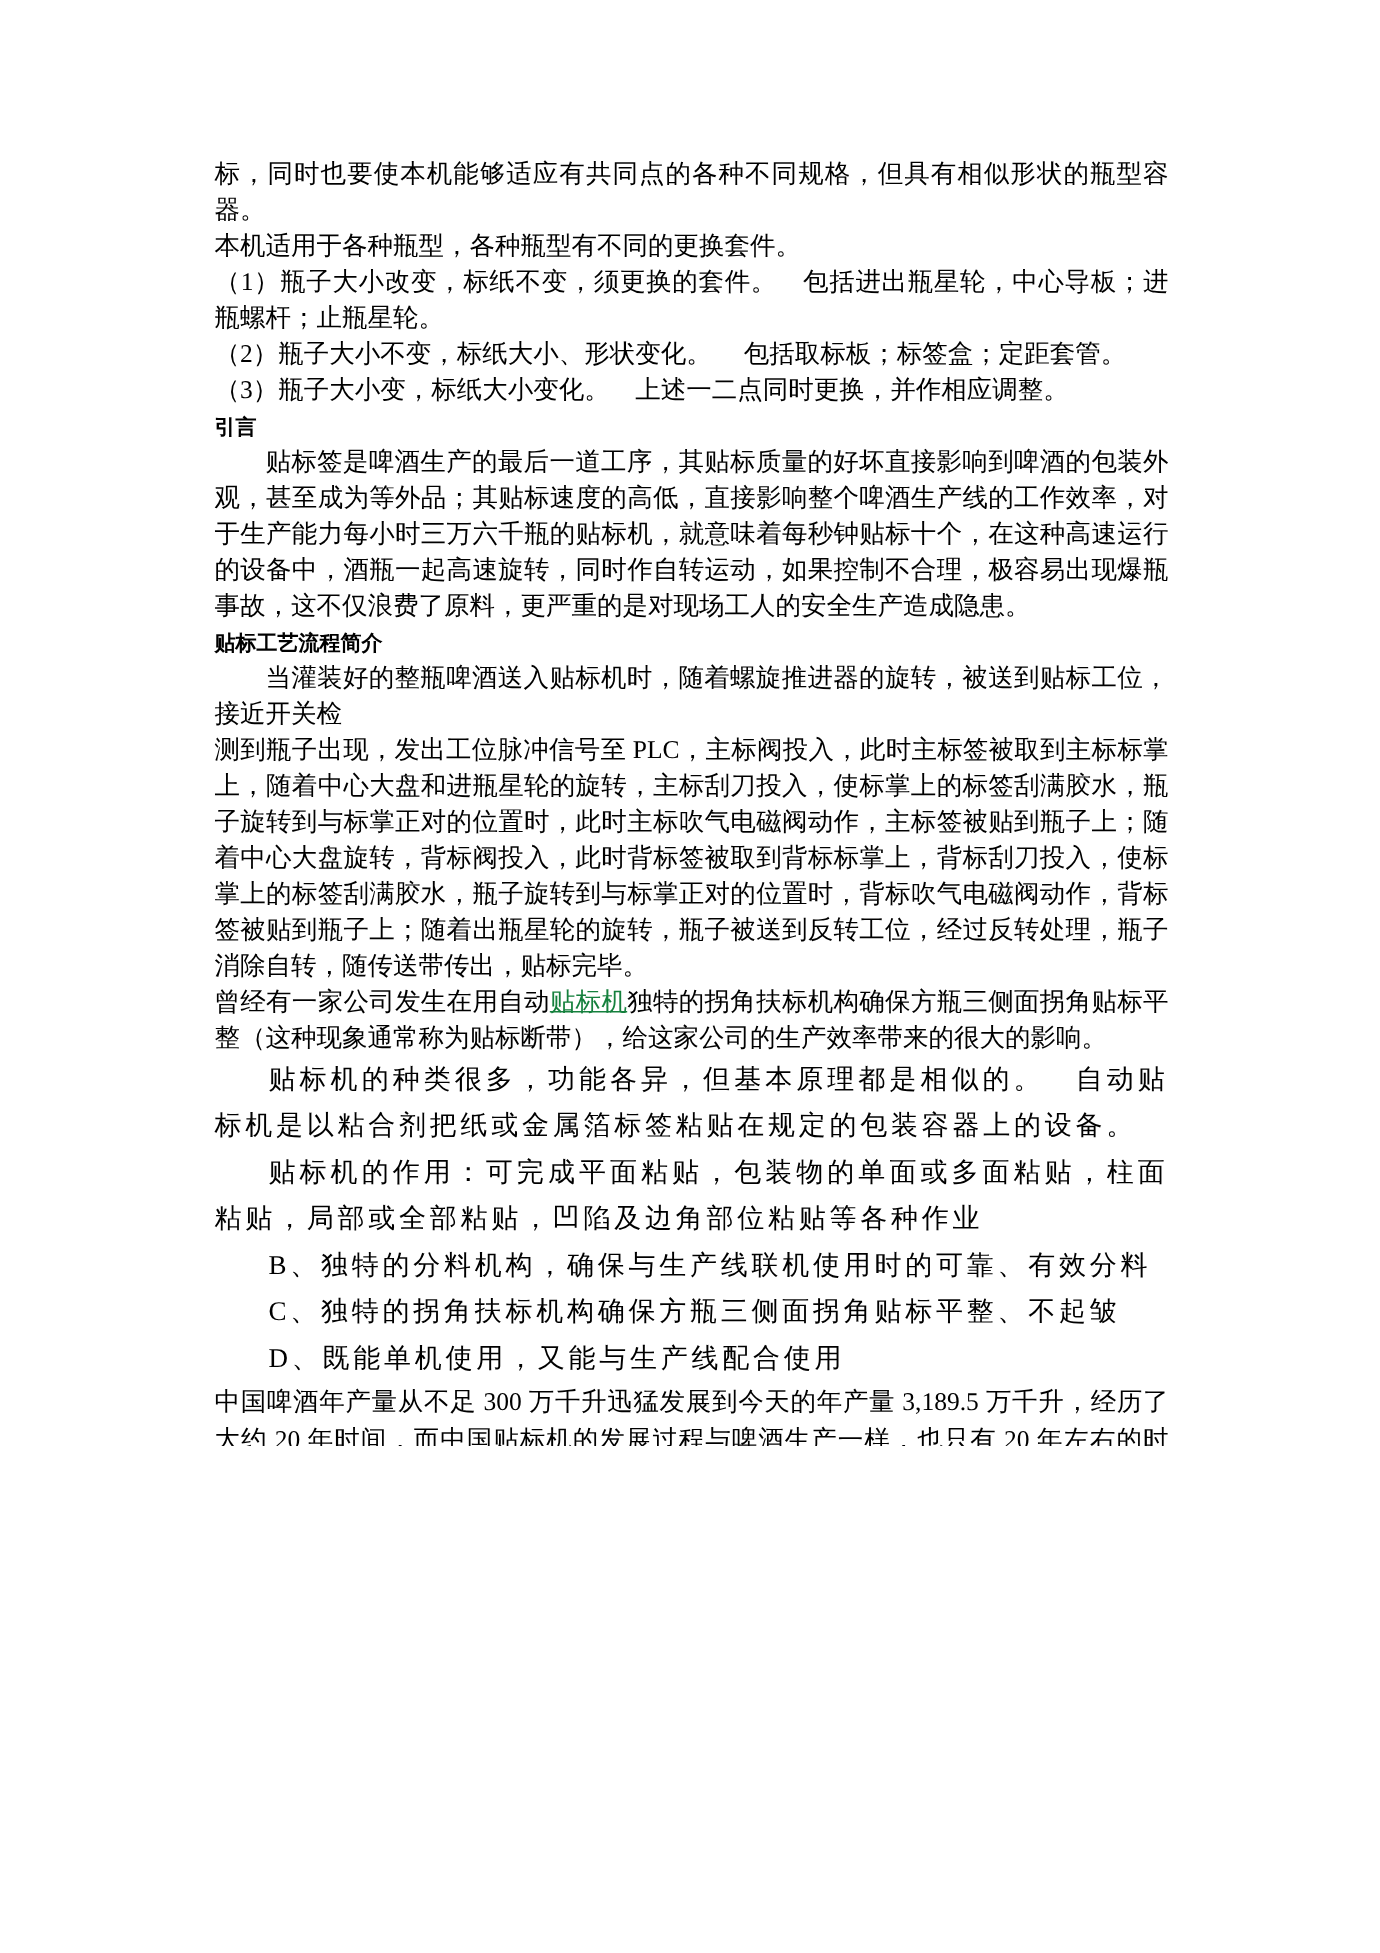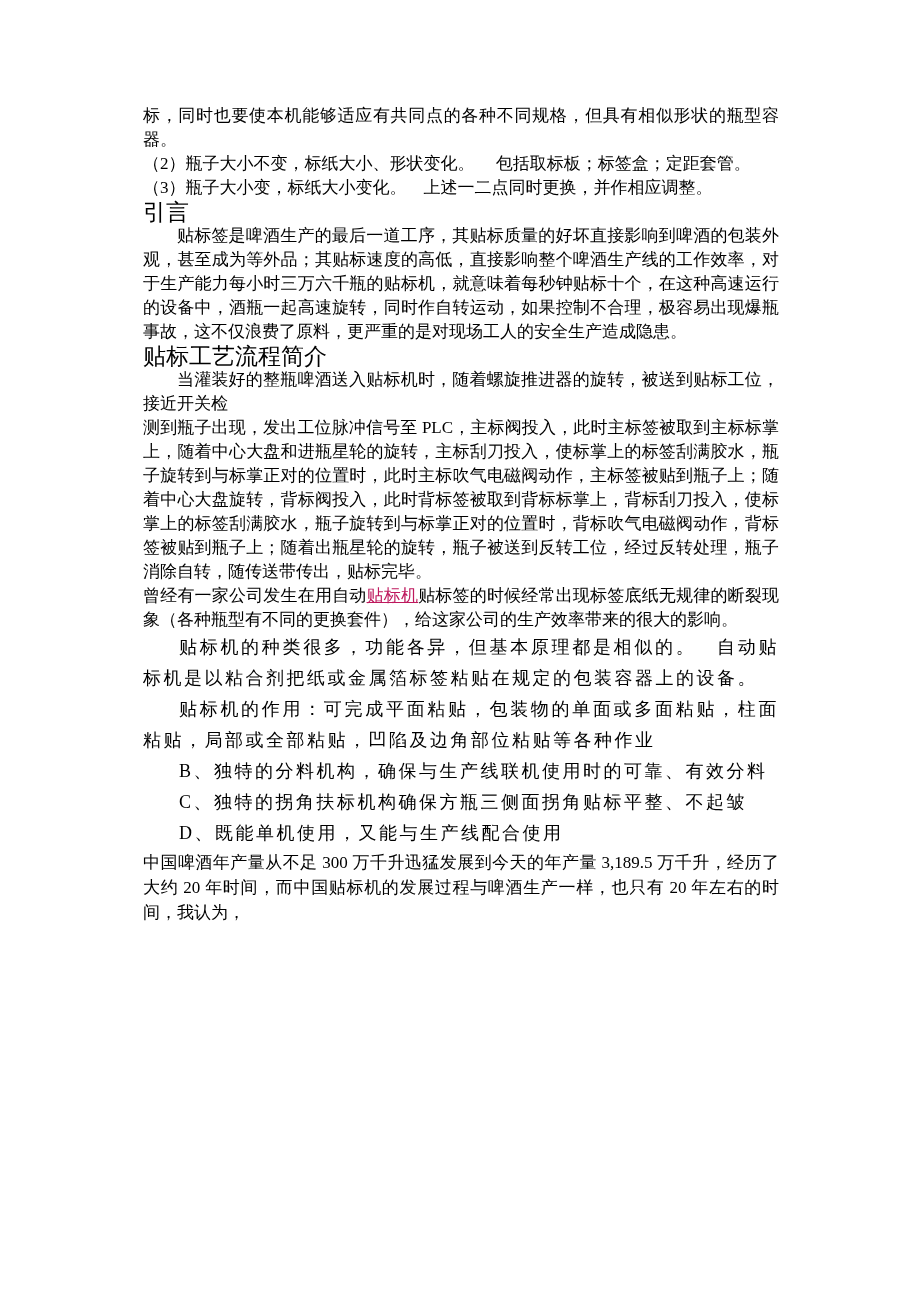--- a/index.html
+++ b/index.html
@@ -29,22 +29,22 @@
   }
   .sec-top p, .sec-mid p {
     margin: 0;
     padding: 0;
   }
   .ind {
     text-indent: 2em;
   }
   .h-inline {
     font-family: "Liberation Sans", "DejaVu Sans", sans-serif;
-    font-weight: normal;
-    font-size: 23px;
+    font-weight: bold;
+    font-size: 14px;
     line-height: 24px;
     margin: 0;
   }
   .h-xulun {
     font-family: "Liberation Sans", "DejaVu Sans", sans-serif;
     font-weight: bold;
     font-size: 23px;
     line-height: 28px;
     margin: 38px 0 0 110px;
   }
@@ -54,44 +54,46 @@
     letter-spacing: 2.5px;
     text-align: justify;
   }
   .closing {
     margin: 1px 0 0 0;
     font-size: 17px;
     line-height: 25px;
     text-align: justify;
   }
   .doclink {
-    color: #be185d;
+    color: #15803d;
     text-decoration: underline;
     cursor: pointer;
   }
 </style>
 </head>
 <body>
 
 <div class="page">
   <div class="content">
 
     <div class="sec-top">
       <p>标，同时也要使本机能够适应有共同点的各种不同规格，但具有相似形状的瓶型容器。</p>
+      <p>本机适用于各种瓶型，各种瓶型有不同的更换套件。</p>
+      <p>（1）瓶子大小改变，标纸不变，须更换的套件。　包括进出瓶星轮，中心导板；进瓶螺杆；止瓶星轮。</p>
       <p>（2）瓶子大小不变，标纸大小、形状变化。　 包括取标板；标签盒；定距套管。</p>
       <p>（3）瓶子大小变，标纸大小变化。　上述一二点同时更换，并作相应调整。</p>
 
       <p class="h-inline">引言</p>
       <p class="ind">贴标签是啤酒生产的最后一道工序，其贴标质量的好坏直接影响到啤酒的包装外观，甚至成为等外品；其贴标速度的高低，直接影响整个啤酒生产线的工作效率，对于生产能力每小时三万六千瓶的贴标机，就意味着每秒钟贴标十个，在这种高速运行的设备中，酒瓶一起高速旋转，同时作自转运动，如果控制不合理，极容易出现爆瓶事故，这不仅浪费了原料，更严重的是对现场工人的安全生产造成隐患。</p>
 
       <p class="h-inline">贴标工艺流程简介</p>
       <p class="ind">当灌装好的整瓶啤酒送入贴标机时，随着螺旋推进器的旋转，被送到贴标工位，接近开关检</p>
       <p>测到瓶子出现，发出工位脉冲信号至 PLC，主标阀投入，此时主标签被取到主标标掌上，随着中心大盘和进瓶星轮的旋转，主标刮刀投入，使标掌上的标签刮满胶水，瓶子旋转到与标掌正对的位置时，此时主标吹气电磁阀动作，主标签被贴到瓶子上；随着中心大盘旋转，背标阀投入，此时背标签被取到背标标掌上，背标刮刀投入，使标掌上的标签刮满胶水，瓶子旋转到与标掌正对的位置时，背标吹气电磁阀动作，背标签被贴到瓶子上；随着出瓶星轮的旋转，瓶子被送到反转工位，经过反转处理，瓶子消除自转，随传送带传出，贴标完毕。</p>
 
-      <p><span>曾经有一家公司发生在用自动</span><a href="#" class="doclink">贴标机</a><span>贴标签的时候经常出现标签底纸无规律的断裂现象（各种瓶型有不同的更换套件），给这家公司的生产效率带来的很大的影响。</span></p>
+      <p><span>曾经有一家公司发生在用自动</span><a href="#" class="doclink">贴标机</a><span>独特的拐角扶标机构确保方瓶三侧面拐角贴标平整（这种现象通常称为贴标断带），给这家公司的生产效率带来的很大的影响。</span></p>
     </div>
 
 
     <div class="sec-mid">
       <p class="ind">贴标机的种类很多，功能各异，但基本原理都是相似的。　自动贴标机是以粘合剂把纸或金属箔标签粘贴在规定的包装容器上的设备。</p>
       <p class="ind">贴标机的作用：可完成平面粘贴，包装物的单面或多面粘贴，柱面粘贴，局部或全部粘贴，凹陷及边角部位粘贴等各种作业</p>
       <p class="ind">B、独特的分料机构，确保与生产线联机使用时的可靠、有效分料</p>
       <p class="ind">C、独特的拐角扶标机构确保方瓶三侧面拐角贴标平整、不起皱</p>
       <p class="ind">D、既能单机使用，又能与生产线配合使用</p>
     </div>

